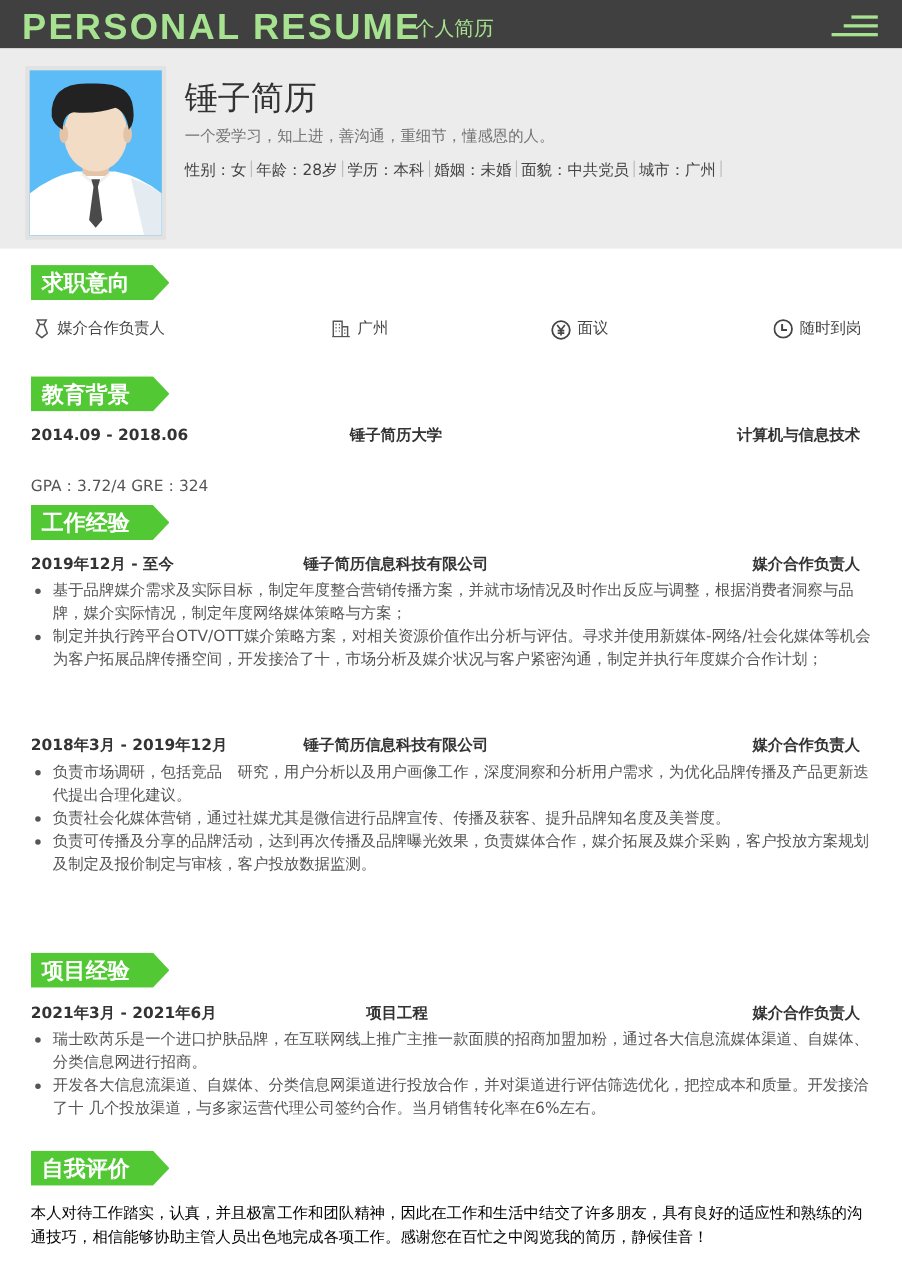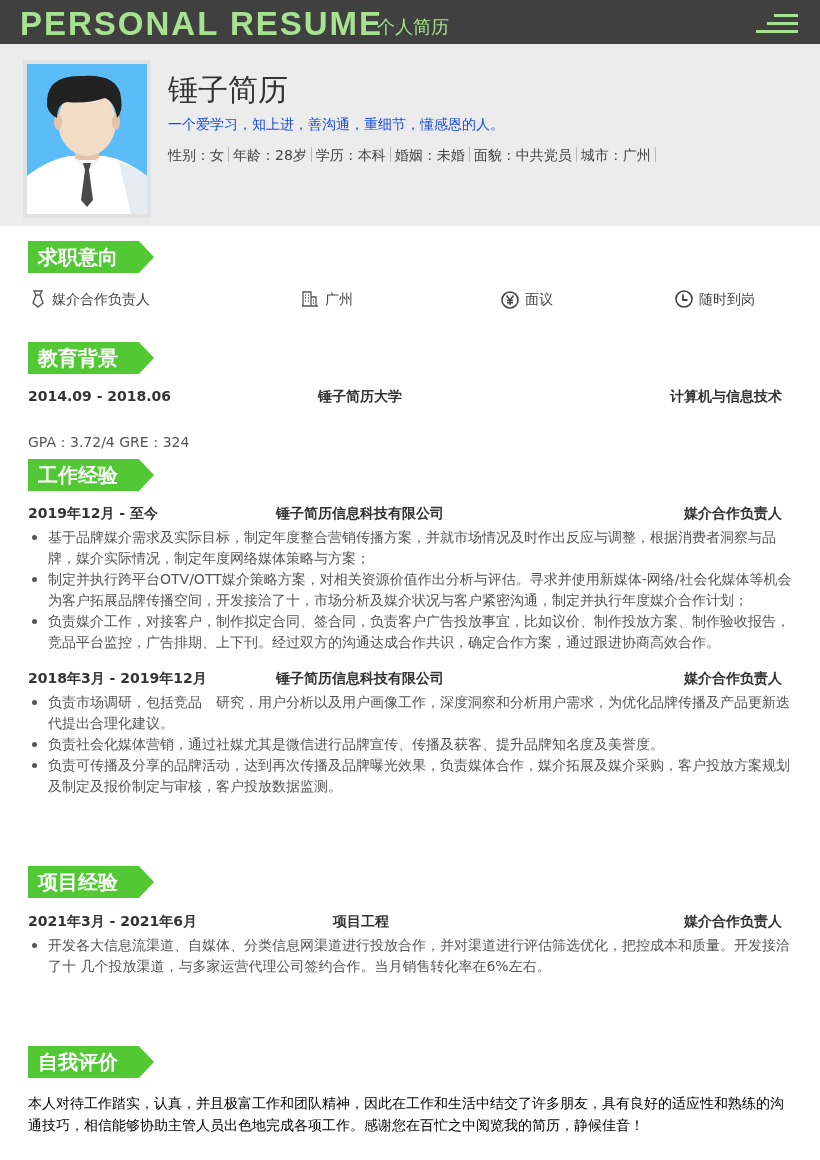--- a/index.html
+++ b/index.html
@@ -12,21 +12,21 @@
   .menu-icon { position: absolute; left: 756px; top: 14px; width: 42px; height: 20px; cursor: pointer; }
   .menu-icon span { position: absolute; right: 0; height: 3px; background: #a6e28f; }
   .menu-icon .l1 { top: 0; width: 24px; }
   .menu-icon .l2 { top: 8px; width: 31px; }
   .menu-icon .l3 { top: 16px; width: 42px; }
 
   .profile { position: absolute; left: 0; top: 44px; width: 820px; height: 182px; background: #ececec; }
   .photo-frame { position: absolute; left: 23px; top: 16px; width: 128px; height: 158px; background: #e2e2e2; padding: 4px; }
   .photo { width: 120px; height: 150px; background: #5bbcf7; overflow: hidden; position: relative; }
   .name { position: absolute; left: 168px; top: 28px; font-size: 30px; color: #333; line-height: 36px; }
-  .motto { position: absolute; left: 168px; top: 70px; font-size: 14px; color: #1d4ed8; line-height: 20px; }
+  .motto { position: absolute; left: 168px; top: 70px; font-size: 14px; color: #737373; line-height: 20px; }
   .info-line { position: absolute; left: 168px; font-size: 14px; color: #444; line-height: 20px; white-space: nowrap; }
   .info-line.l1 { top: 101px; }
   .info-line.l2 { top: 122px; }
   .sep { display: inline-block; width: 1px; height: 15px; background: #b8b8b8; margin: 0 4px; vertical-align: -2px; }
 
   .sec-title { position: absolute; left: 28px; height: 32px; width: 126px; }
   .sec-title .bg { position: absolute; left: 0; top: 0; width: 126px; height: 32px; background: #52c934; clip-path: polygon(0 0, 88% 0, 100% 50%, 88% 100%, 0 100%); }
   .sec-title .txt { position: absolute; left: 10px; top: 2px; font-size: 20px; font-weight: bold; color: #fff; line-height: 28px; }
 
   .intent-item { position: absolute; top: 289px; font-size: 14px; color: #444; line-height: 20px; display: flex; align-items: center; gap: 6px; }
@@ -96,21 +96,21 @@
     </svg>
   <span>广州</span>
 </div>
 <div class="intent-item" style="left:501px;align-items:flex-end;">
   <svg width="18" height="18" viewBox="0 0 18 18">
       <circle cx="9" cy="9" r="8" fill="none" stroke="#444" stroke-width="1.6"></circle>
       <path d="M5.5 4.5 L9 9 L12.5 4.5 M9 9 V14 M6 9.5 H12 M6 11.8 H12" fill="none" stroke="#444" stroke-width="1.5"></path>
     </svg>
   <span>面议</span>
 </div>
-<div class="intent-item" style="left:675px;">
+<div class="intent-item" style="left:703px;">
   <svg width="18" height="18" viewBox="0 0 18 18">
       <circle cx="9" cy="9" r="8" fill="none" stroke="#444" stroke-width="1.6"></circle>
       <path d="M8 4.5 V10 H12.5" fill="none" stroke="#444" stroke-width="1.8"></path>
     </svg>
   <span>随时到岗</span>
 </div>
 
 <div class="sec-title" style="top:342px;">
   <div class="bg"></div>
   <div class="txt">教育背景</div>
@@ -127,21 +127,20 @@
   <div class="txt">工作经验</div>
 </div>
 <div class="row" style="top:503px;">
   <span>2019年12月 - 至今</span>
   <span class="c2" style="left:248px;">锤子简历信息科技有限公司</span>
   <span class="c3">媒介合作负责人</span>
 </div>
 <ul class="bullets" style="top:527px;">
   <li>基于品牌媒介需求及实际目标，制定年度整合营销传播方案，并就市场情况及时作出反应与调整，根据消费者洞察与品牌，媒介实际情况，制定年度网络媒体策略与方案；</li>
   <li>制定并执行跨平台OTV/OTT媒介策略方案，对相关资源价值作出分析与评估。寻求并使用新媒体-网络/社会化媒体等机会为客户拓展品牌传播空间，开发接洽了十，市场分析及媒介状况与客户紧密沟通，制定并执行年度媒介合作计划；</li>
-  <li>负责媒介工作，对接客户，制作拟定合同、签合同，负责客户广告投放事宜，比如议价、制作投放方案、制作验收报告，竞品平台监控，广告排期、上下刊。经过双方的沟通达成合作共识，确定合作方案，通过跟进协商高效合作。</li>
 </ul>
 
 <div class="row" style="top:668px;">
   <span>2018年3月 - 2019年12月</span>
   <span class="c2" style="left:248px;">锤子简历信息科技有限公司</span>
   <span class="c3">媒介合作负责人</span>
 </div>
 <ul class="bullets" style="top:692px;">
   <li>负责市场调研，包括竞品　研究，用户分析以及用户画像工作，深度洞察和分析用户需求，为优化品牌传播及产品更新迭代提出合理化建议。</li>
   <li>负责社会化媒体营销，通过社媒尤其是微信进行品牌宣传、传播及获客、提升品牌知名度及美誉度。</li>
@@ -151,20 +150,21 @@
 <div class="sec-title" style="top:866px;">
   <div class="bg"></div>
   <div class="txt">项目经验</div>
 </div>
 <div class="row" style="top:911px;">
   <span>2021年3月 - 2021年6月</span>
   <span class="c2" style="left:305px;">项目工程</span>
   <span class="c3">媒介合作负责人</span>
 </div>
 <ul class="bullets" style="top:935px;">
+  <li>瑞士欧芮乐是一个进口护肤品牌，在互联网线上推广主推一款面膜的招商加盟加粉，通过各大信息流媒体渠道、自媒体、分类信息网进行招商。</li>
   <li>开发各大信息流渠道、自媒体、分类信息网渠道进行投放合作，并对渠道进行评估筛选优化，把控成本和质量。开发接洽了十 几个投放渠道，与多家运营代理公司签约合作。当月销售转化率在6%左右。</li>
 </ul>
 
 <div class="sec-title" style="top:1046px;">
   <div class="bg"></div>
   <div class="txt">自我评价</div>
 </div>
 <div class="para">本人对待工作踏实，认真，并且极富工作和团队精神，因此在工作和生活中结交了许多朋友，具有良好的适应性和熟练的沟通技巧，相信能够协助主管人员出色地完成各项工作。感谢您在百忙之中阅览我的简历，静候佳音！</div>
 
 </body></html>

